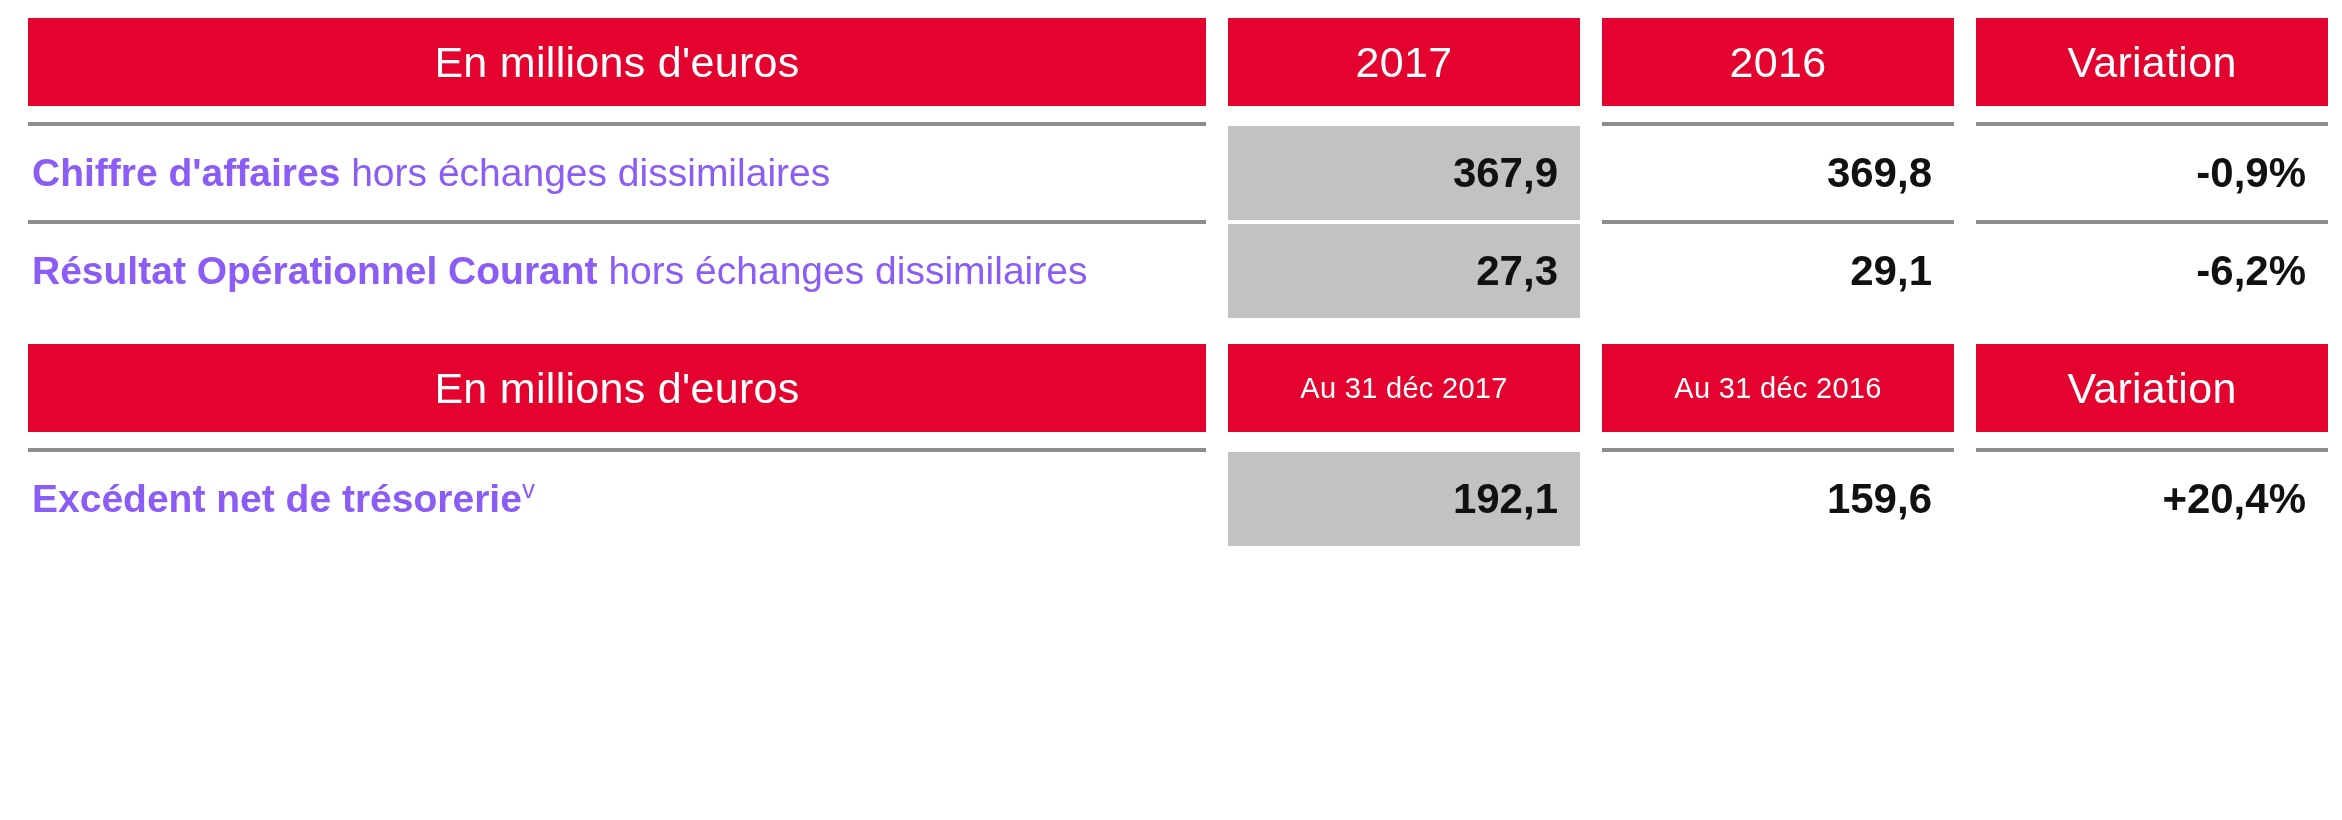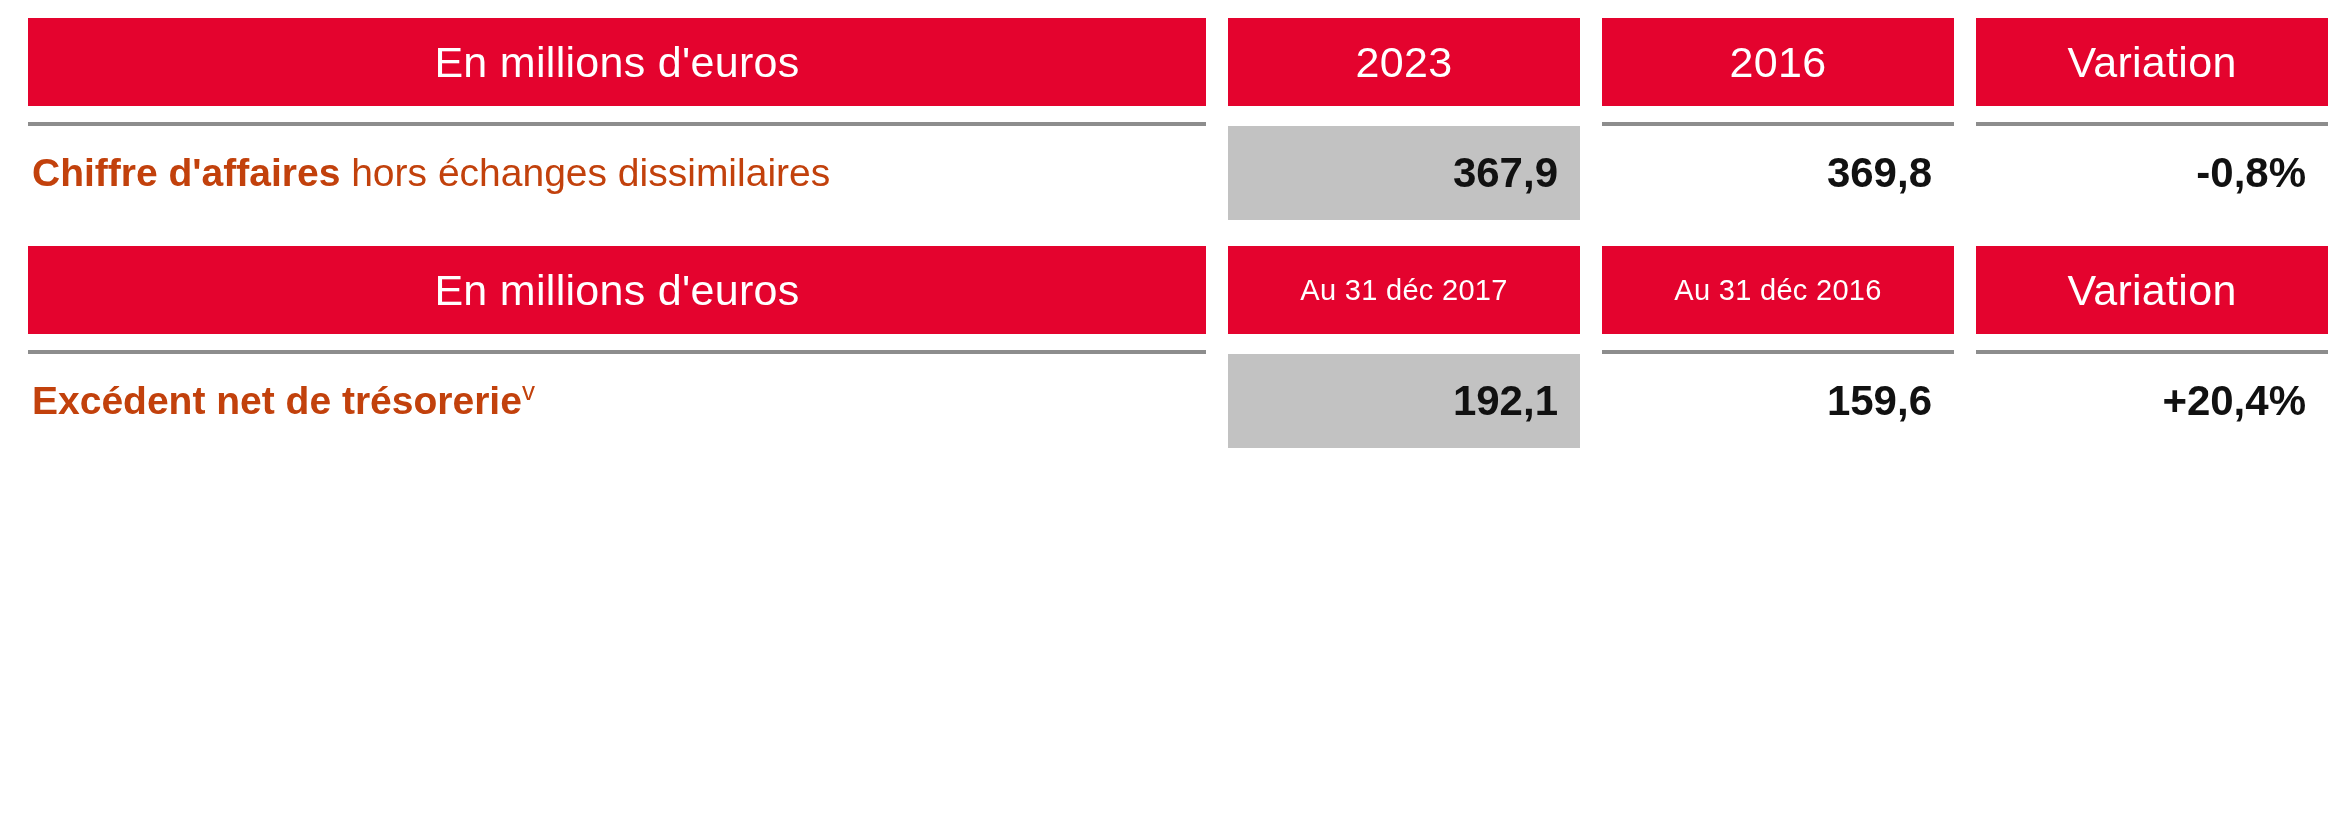--- a/index.html
+++ b/index.html
@@ -48,21 +48,21 @@
   }
   .hdr-cell.label-hdr { font-size: 43px; }
   .hdr-cell.small { font-size: 29px; }
   .gap-cell { background: transparent; padding: 0; }
 
   .spacer-row td { height: 16px; padding: 0; background: transparent; }
 
   
   .row-label {
     font-size: 39px;
-    color: #c2410c;
+    color: #8b5cf6;
     text-align: left;
     padding: 0 0 0 4px;
     height: 94px;
     vertical-align: middle;
     border-top: 4px solid #8d8d8d;
     white-space: nowrap;
   }
   .row-label.first { border-top: 4px solid #8d8d8d; }
 
   .row-label b {
@@ -117,45 +117,56 @@
         <col class="c-num">
         <col class="c-gap">
         <col class="c-num">
         <col class="c-gap">
         <col class="c-num">
     </colgroup>
     <thead>
       <tr>
         <th class="hdr-cell label-hdr">En millions d'euros</th>
         <td class="gap-cell"></td>
-        <th class="hdr-cell">2023</th>
+        <th class="hdr-cell">2017</th>
         <td class="gap-cell"></td>
         <th class="hdr-cell">2016</th>
         <td class="gap-cell"></td>
         <th class="hdr-cell">Variation</th>
       </tr>
       <tr class="spacer-row">
         <td colspan="7"></td>
       </tr>
     </thead>
     <tbody>
 
       <tr>
         <td class="row-label first">
           <b>Chiffre d'affaires</b><span> hors échanges dissimilaires</span>
         </td>
         <td class="gap-cell"></td>
         <td class="num shaded top-edge">367,9</td>
         <td class="gap-cell"></td>
         <td class="num">369,8</td>
         <td class="gap-cell"></td>
-        <td class="num">-0,8%</td>
-      </tr>
-
-
+        <td class="num">-0,9%</td>
+      </tr>
+
+
+      <tr>
+        <td class="row-label">
+          <b>Résultat Opérationnel Courant</b><span> hors échanges dissimilaires</span>
+        </td>
+        <td class="gap-cell"></td>
+        <td class="num shaded">27,3</td>
+        <td class="gap-cell"></td>
+        <td class="num">29,1</td>
+        <td class="gap-cell"></td>
+        <td class="num">-6,2%</td>
+      </tr>
 
 
     </tbody>
   </table>
 
   <div class="block-gap"></div>
 
   <table class="fin-table">
     <colgroup>
       <col class="c-label">

